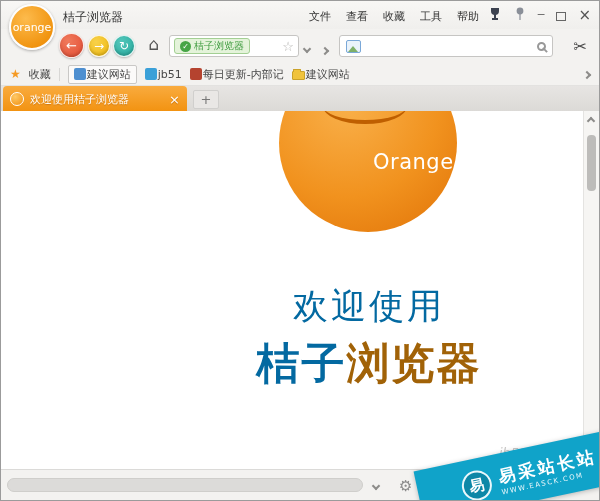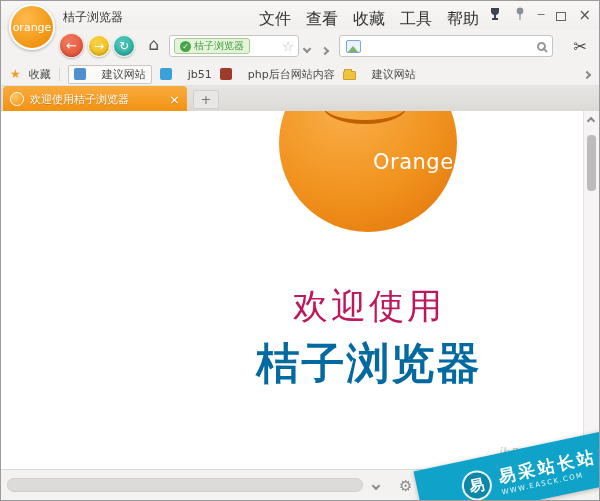--- a/index.html
+++ b/index.html
@@ -9,21 +9,21 @@
 
   
   .titlebar { position: absolute; top: 0; left: 0; right: 0; height: 28px;
               background: linear-gradient(#f8f7f5, #f0efed); }
   .logo { position: absolute; left: 8px; top: 3px; width: 46px; height: 46px; border-radius: 50%;
           background: radial-gradient(circle at 35% 30%, #fdbb4d, #f19511 70%, #e8860a);
           border: 2px solid #fdfdfd; box-shadow: 0 1px 3px rgba(0,0,0,.3);
           color: #fff; font-size: 11px; display: flex; align-items: center; justify-content: center;
           z-index: 20; }
   .window-title { position: absolute; left: 62px; top: 8px; font-size: 12px; color: #333; }
-  .menu { position: absolute; right: 120px; top: 8px; display: flex; gap: 15px; font-size: 16px; margin-left: 32px; }
+  .menu { position: absolute; right: 120px; top: 8px; display: flex; gap: 15px; font-size: 11px; margin-left: 32px; }
   .tb-icons { position: absolute; right: 8px; top: 6px; display: flex; gap: 12px; align-items: center; height: 16px; }
   .glyph-min { color: #666; font-size: 11px; line-height: 16px; }
   .glyph-close { color: #555; font-size: 15px; line-height: 15px; }
   .box-max { width: 10px; height: 9px; border: 1px solid #666; margin-top: 3px; }
 
   
   .navbar { position: absolute; top: 28px; left: 0; right: 0; height: 34px; background: #f3f2f0; }
   .nav-circle { position: absolute; border-radius: 50%; color: #fff; display: flex; align-items: center;
                 justify-content: center; border: 1px solid rgba(255,255,255,.85);
                 box-shadow: inset 0 -2px 3px rgba(0,0,0,.18), 0 1px 2px rgba(0,0,0,.25); }
@@ -66,21 +66,21 @@
   .mag::after { content: ''; position: absolute; width: 6px; height: 2px; background: #999;
          transform: rotate(45deg); right: -4px; bottom: -2px; }
   .btn-scissors { position: absolute; right: 12px; top: 8px; font-size: 16px; color: #4a4a4a; }
 
   
   .bookmarks { position: absolute; top: 62px; left: 0; right: 0; height: 23px; display: flex;
                align-items: center; padding: 0 9px; gap: 8px; font-size: 11px; color: #474747;
                background: #f3f2f0; border-bottom: 1px solid #e3e2e0; }
   .bm-star { color: #f59a23; font-size: 12px; }
   .bm-sep { width: 1px; height: 13px; background: #d8d7d5; }
-  .bm-item { display: flex; align-items: center; gap: 16px; white-space: nowrap; }
+  .bm-item { display: flex; align-items: center; gap: 1px; white-space: nowrap; }
   .bm-item.boxed { border: 1px solid #c9c8c6; background: #fbfaf9; border-radius: 2px; padding: 1px 5px; }
   .bm-icon { width: 12px; height: 12px; border-radius: 2px; flex: 0 0 auto; }
   .ic-suggest { background: #4e8fd0; }
   .ic-jb51 { background: #3aa0d8; }
   .ic-red  { background: #b5432f; }
   .ic-red2 { background: #9e3b2a; }
   .folder { width: 13px; height: 9px; background: #f0c33c; border: 1px solid #caa22a;
             border-radius: 1px; position: relative; margin-top: 3px; flex: 0 0 auto; }
   .folder::before { content: ''; position: absolute; top: -3px; left: 0; width: 6px; height: 2px;
             background: inherit; border: 1px solid #caa22a; border-bottom: none; border-radius: 1px 1px 0 0; }
@@ -107,25 +107,25 @@
   
   .content { position: absolute; top: 110px; left: 0; right: 16px; bottom: 31px; background: #fff;
              overflow: hidden; }
   .ball { position: absolute; left: 278px; top: -57px; width: 178px; height: 178px; border-radius: 50%;
           background: radial-gradient(circle at 38% 28%, #f9b04a 0%, #f1921e 55%, #e07207 100%); }
   .smile { position: absolute; left: 44px; top: 34px; width: 84px; height: 36px; border-radius: 50%;
            border-bottom: 4px solid #bf5f00; }
   .ball-text { position: absolute; left: 94px; top: 96px; font-size: 21px; color: #fff;
                letter-spacing: .5px; }
   .welcome { position: absolute; left: 368px; top: 172px; transform: translateX(-50%);
-             font-size: 35px; color: #be185d; letter-spacing: 3px; white-space: nowrap; }
+             font-size: 35px; color: #0369a1; letter-spacing: 3px; white-space: nowrap; }
   .brand { position: absolute; left: 368px; top: 224px; transform: translateX(-50%);
            font-size: 43px; font-weight: 600; letter-spacing: 2px; white-space: nowrap; }
   .brand-p1 { color: #0369a1; }
-  .brand-p2 { color: #0369a1; }
+  .brand-p2 { color: #a16207; }
   .jb51-mark { position: absolute; left: 498px; top: 334px; font-style: italic; font-size: 13px;
                color: #9c9a98; opacity: .55; }
 
   
   .vscroll { position: absolute; top: 110px; right: 0; width: 16px; bottom: 31px; background: #f6f5f3;
              border-left: 1px solid #e4e3e1; }
   .vs-up { position: absolute; top: 7px; left: 4px; }
   .vs-thumb { position: absolute; top: 24px; left: 3px; width: 9px; height: 56px; background: #bdbcba;
               border-radius: 4px; }
   .vs-bot { position: absolute; bottom: 12px; left: 4px; }
@@ -231,22 +231,22 @@
     <span class="bm-sep"></span>
     <span class="bm-item boxed">
       <span class="bm-icon ic-suggest"></span>
       <span>建议网站</span>
     </span>
     <span class="bm-item">
       <span class="bm-icon ic-jb51"></span>
       <span>jb51</span>
     </span>
     <span class="bm-item">
-      <span class="bm-icon ic-red2"></span>
-      <span>php后台网站内容</span>
+      <span class="bm-icon ic-red"></span>
+      <span>每日更新-内部记</span>
     </span>
     <span class="bm-item">
       <span class="folder"></span>
       <span>建议网站</span>
     </span>
     <span class="bm-more">
       <span class="chev right"></span>
     </span>
   </div>
 

